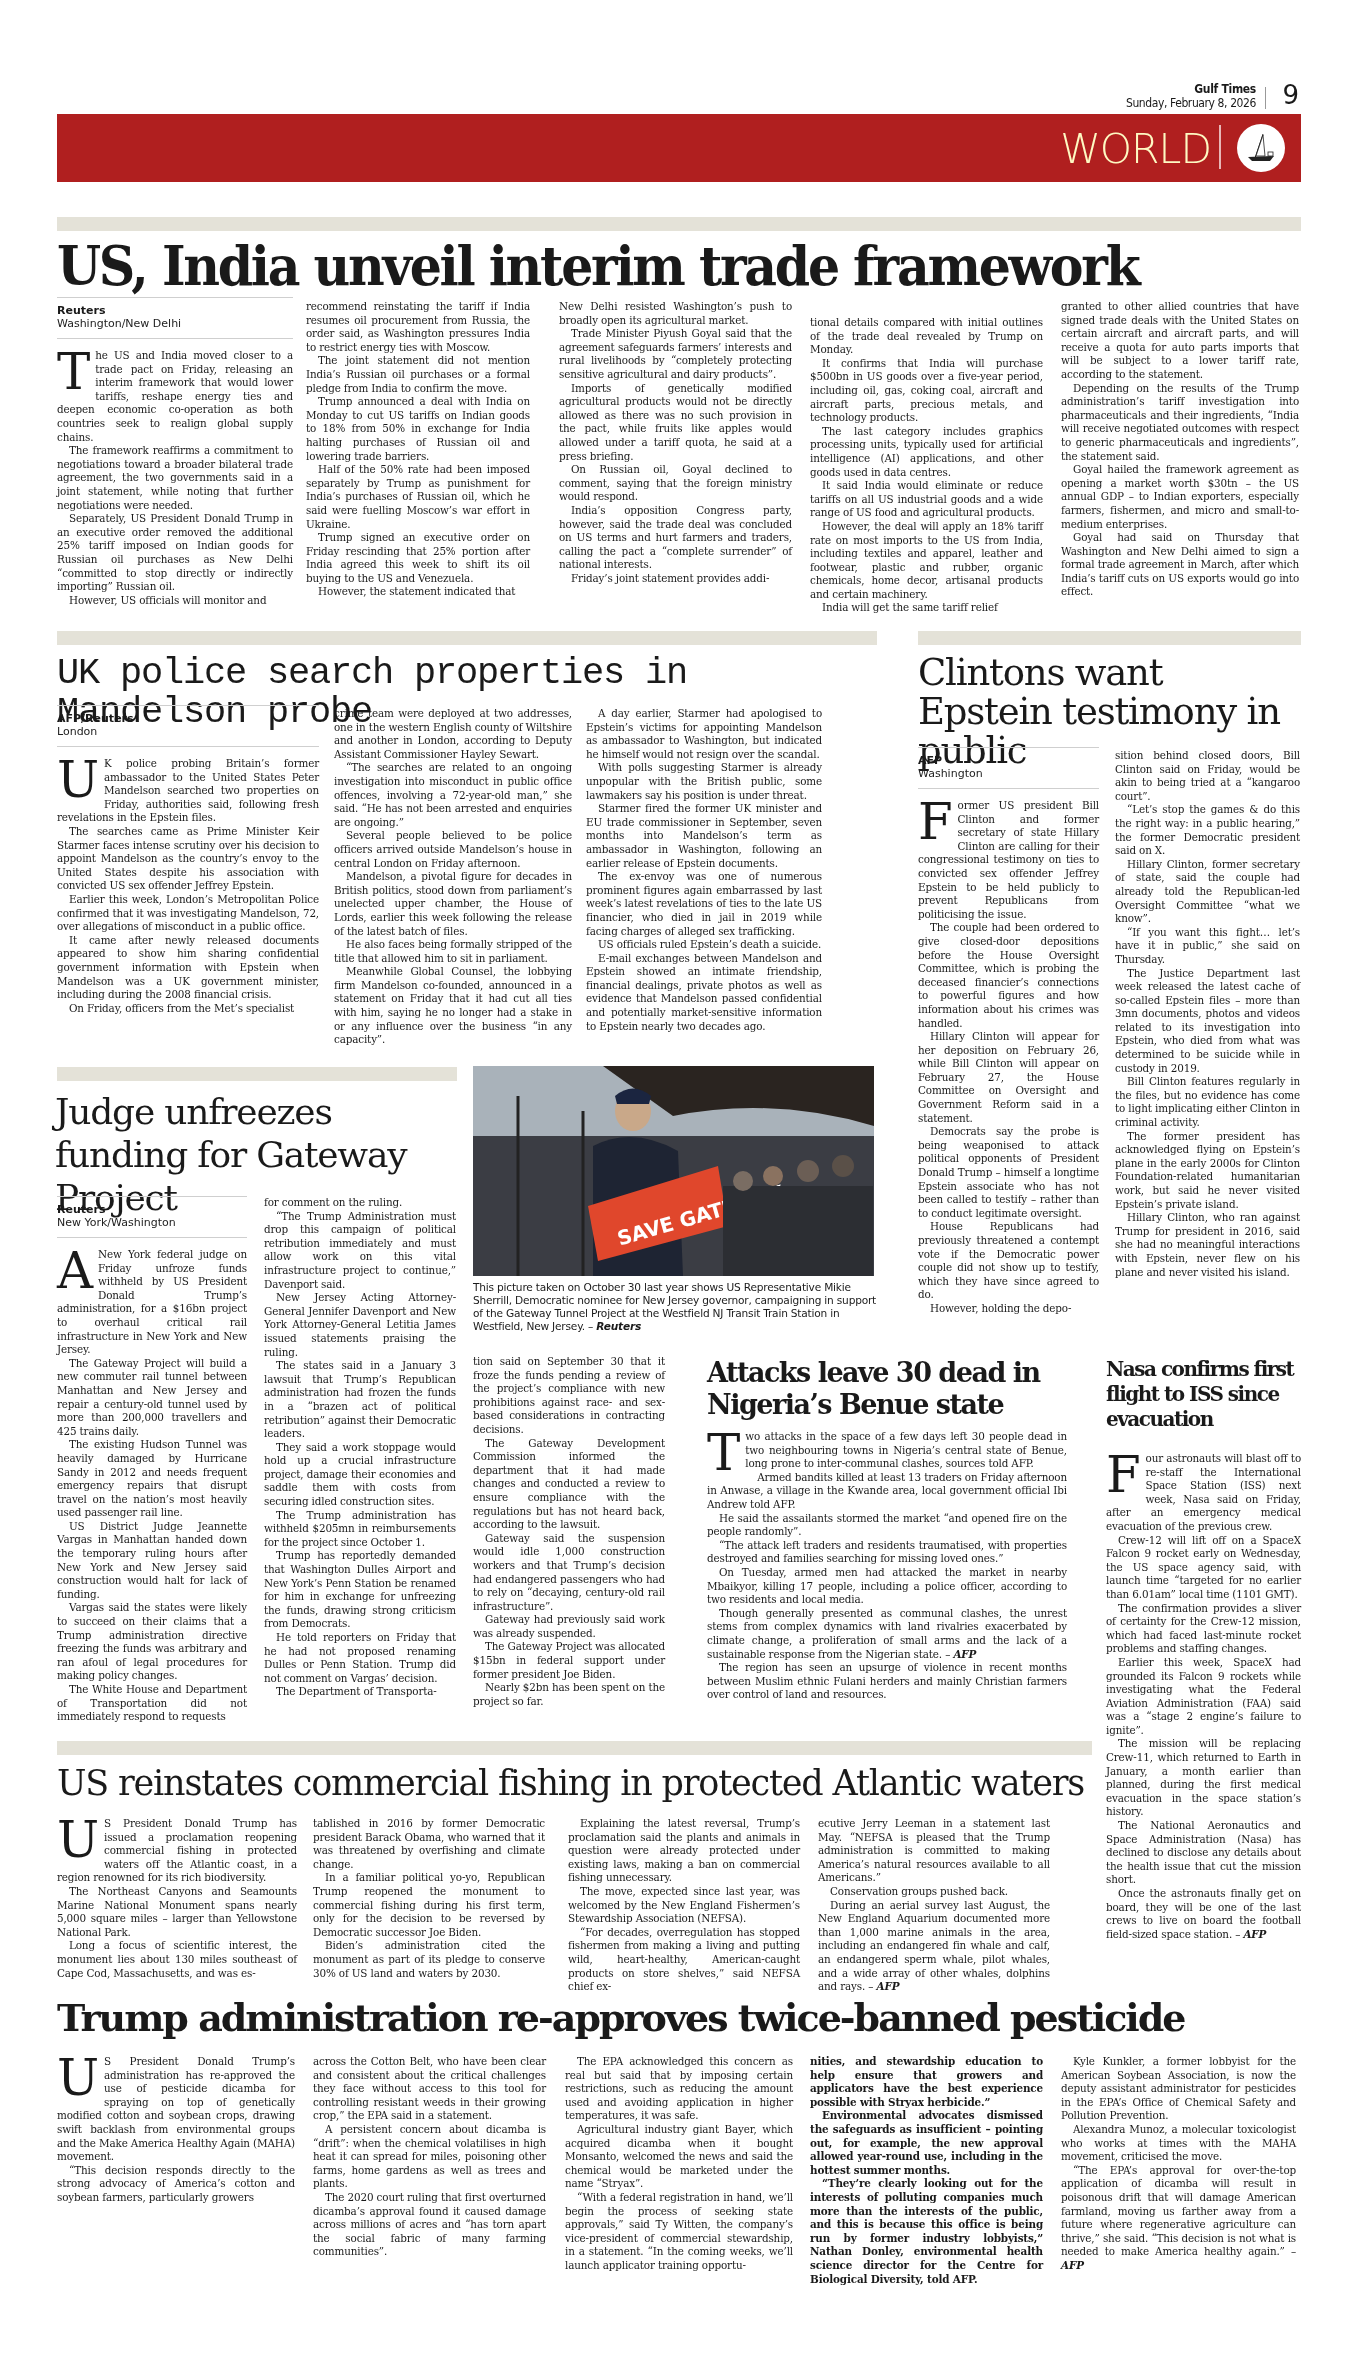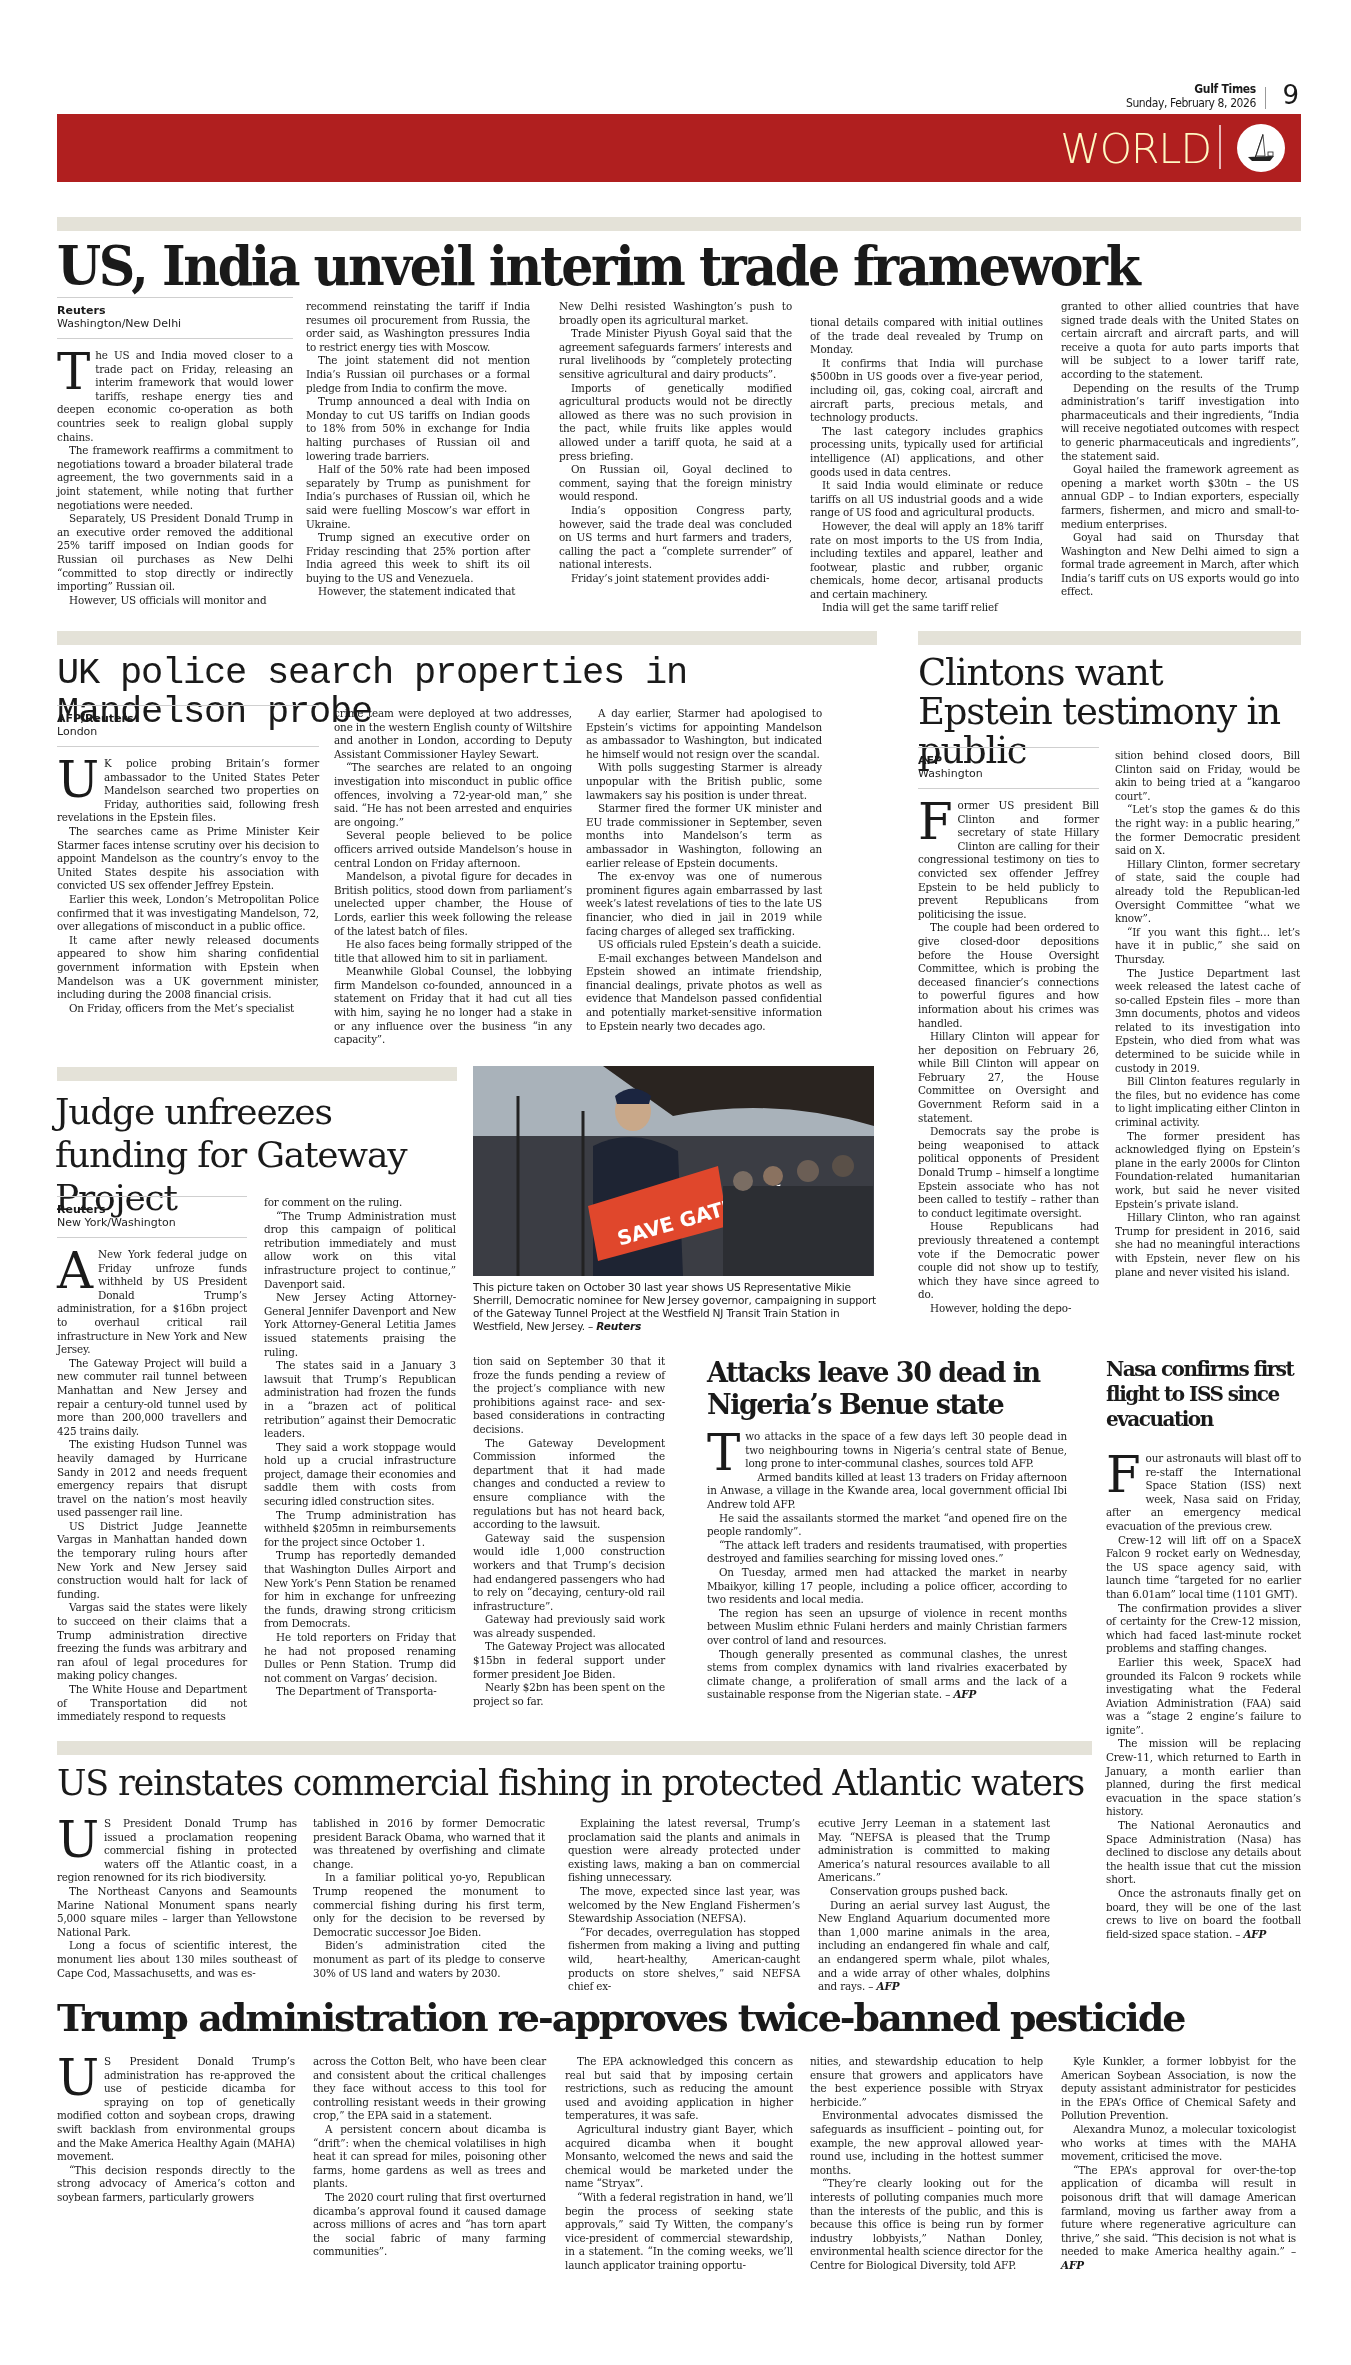--- a/index.html
+++ b/index.html
@@ -219,22 +219,22 @@
   <p>Nearly $2bn has been spent on the project so far.</p>
 </div>
 
 <h2 class="abs hl-heavy" style="left:707px; top:1357px; width:390px; font-size:27px; line-height:32px;">Attacks leave 30 dead in Nigeria’s Benue state</h2>
 <div class="abs col" style="left:707px; top:1430px; width:360px;">
   <p class="first"><span class="dropcap">T</span><span>wo attacks in the space of a few days left 30 people dead in two neighbouring towns in Nigeria’s central state of Benue, long prone to inter-communal clashes, sources told AFP.</span></p>
   <p>Armed bandits killed at least 13 traders on Friday afternoon in Anwase, a village in the Kwande area, local government official Ibi Andrew told AFP.</p>
   <p>He said the assailants stormed the market “and opened fire on the people randomly”.</p>
   <p>“The attack left traders and residents traumatised, with properties destroyed and families searching for missing loved ones.”</p>
   <p>On Tuesday, armed men had attacked the market in nearby Mbaikyor, killing 17 people, including a police officer, according to two residents and local media.</p>
+  <p><span>Though generally presented as communal clashes, the unrest stems from complex dynamics with land rivalries exacerbated by climate change, a proliferation of small arms and the lack of a sustainable response from the Nigerian state. –</span> <span class="signoff">AFP</span></p>
   <p>The region has seen an upsurge of violence in recent months between Muslim ethnic Fulani herders and mainly Christian farmers over control of land and resources.</p>
-  <p><span>Though generally presented as communal clashes, the unrest stems from complex dynamics with land rivalries exacerbated by climate change, a proliferation of small arms and the lack of a sustainable response from the Nigerian state. –</span> <span class="signoff">AFP</span></p>
 </div>
 
 <h2 class="abs hl-heavy" style="left:1106px; top:1357px; width:200px; font-size:20px; line-height:25px;">Nasa confirms first flight to ISS since evacuation</h2>
 <div class="abs col" style="left:1106px; top:1452px; width:195px;">
   <p class="first"><span class="dropcap">F</span><span>our astronauts will blast off to re-staff the International Space Station (ISS) next week, Nasa said on Friday, after an emergency medical evacuation of the previous crew.</span></p>
   <p>Crew-12 will lift off on a SpaceX Falcon 9 rocket early on Wednesday, the US space agency said, with launch time “targeted for no earlier than 6.01am” local time (1101 GMT).</p>
   <p>The confirmation provides a sliver of certainty for the Crew-12 mission, which had faced last-minute rocket problems and staffing changes.</p>
   <p>Earlier this week, SpaceX had grounded its Falcon 9 rockets while investigating what the Federal Aviation Administration (FAA) said was a “stage 2 engine’s failure to ignite”.</p>
   <p>The mission will be replacing Crew-11, which returned to Earth in January, a month earlier than planned, during the first medical evacuation in the space station’s history.</p>
   <p>The National Aeronautics and Space Administration (Nasa) has declined to disclose any details about the health issue that cut the mission short.</p>
@@ -272,21 +272,21 @@
 <div class="abs col" style="left:313px; top:2055px; width:233px;">
   <p class="first">across the Cotton Belt, who have been clear and consistent about the critical challenges they face without access to this tool for controlling resistant weeds in their growing crop,” the EPA said in a statement.</p>
   <p>A persistent concern about dicamba is “drift”: when the chemical volatilises in high heat it can spread for miles, poisoning other farms, home gardens as well as trees and plants.</p>
   <p>The 2020 court ruling that first overturned dicamba’s approval found it caused damage across millions of acres and “has torn apart the social fabric of many farming communities”.</p>
 </div>
 <div class="abs col" style="left:565px; top:2055px; width:228px;">
   <p>The EPA acknowledged this concern as real but said that by imposing certain restrictions, such as reducing the amount used and avoiding application in higher temperatures, it was safe.</p>
   <p>Agricultural industry giant Bayer, which acquired dicamba when it bought Monsanto, welcomed the news and said the chemical would be marketed under the name “Stryax”.</p>
   <p>“With a federal registration in hand, we’ll begin the process of seeking state approvals,” said Ty Witten, the company’s vice-president of commercial stewardship, in a statement. “In the coming weeks, we’ll launch applicator training opportu-</p>
 </div>
-<div class="abs col" style="left:810px; top:2055px; width:233px;">
+<div class="abs col" style="left:810px; top:2055px; width:233px;font-weight:bold;">
   <p class="first">nities, and stewardship education to help ensure that growers and applicators have the best experience possible with Stryax herbicide.”</p>
   <p>Environmental advocates dismissed the safeguards as insufficient – pointing out, for example, the new approval allowed year-round use, including in the hottest summer months.</p>
   <p>“They’re clearly looking out for the interests of polluting companies much more than the interests of the public, and this is because this office is being run by former industry lobbyists,” Nathan Donley, environmental health science director for the Centre for Biological Diversity, told AFP.</p>
 </div>
 <div class="abs col" style="left:1061px; top:2055px; width:235px;">
   <p>Kyle Kunkler, a former lobbyist for the American Soybean Association, is now the deputy assistant administrator for pesticides in the EPA’s Office of Chemical Safety and Pollution Prevention.</p>
   <p>Alexandra Munoz, a molecular toxicologist who works at times with the MAHA movement, criticised the move.</p>
   <p><span>“The EPA’s approval for over-the-top application of dicamba will result in poisonous drift that will damage American farmland, moving us farther away from a future where regenerative agriculture can thrive,” she said. “This decision is not what is needed to make America healthy again.” –</span> <span class="signoff">AFP</span></p>
 </div>
 

